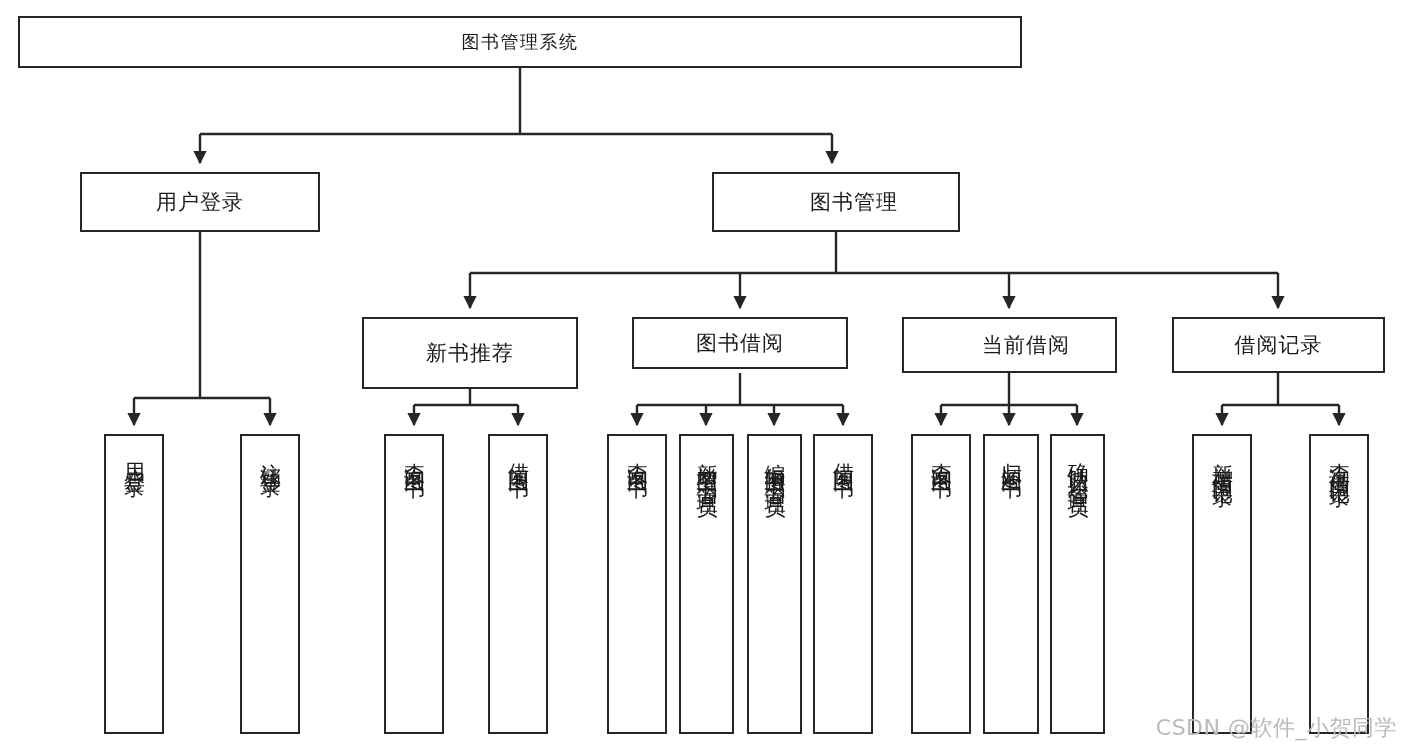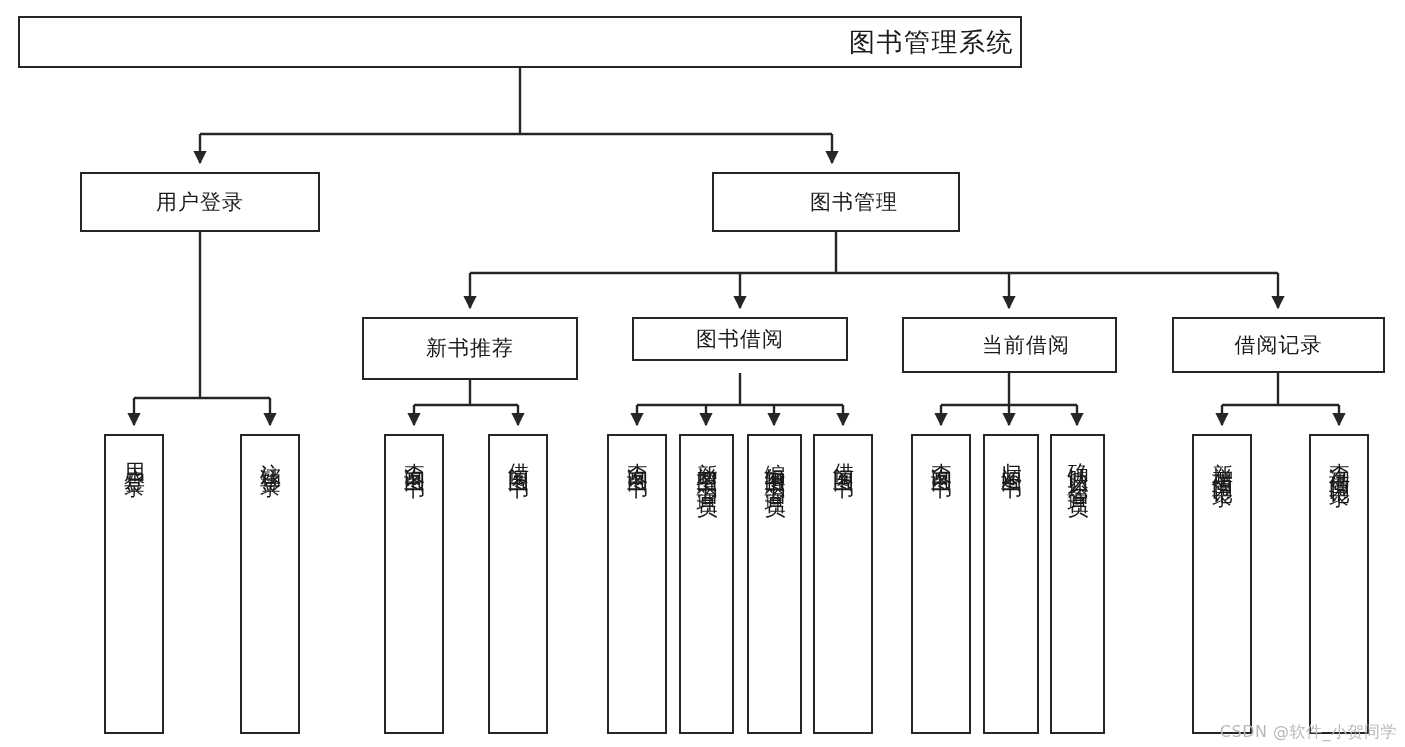--- a/index.html
+++ b/index.html
@@ -34,42 +34,41 @@
     text-align:center;
     line-height:1.18;
     z-index:2;
   }
   .node-h{
     font-size:21px;
     letter-spacing:1px;
     padding:0 6px;
   }
   .node-root{
-    font-size:26px;
+    font-size:18px;
     letter-spacing:1.5px;
-    justify-content:flex-end;
   }
   .node-v{
     font-size:21px;
     padding:10px 0 0 0;
     align-items:flex-start;
   }
   .vtext{
     writing-mode:vertical-rl;
     text-orientation:upright;
     letter-spacing:5px;
     line-height:1;
     display:block;
     white-space:nowrap;
   }
   .watermark{
     position:absolute;
     right:8px;
     bottom:4px;
-    font-size:16px;
+    font-size:22px;
     color:#b9b9b9;
     letter-spacing:0.5px;
     z-index:5;
     white-space:nowrap;
     font-family:"DejaVu Sans","Liberation Sans",sans-serif;
     text-align:right;
   }
 </style>
 </head>
 <body>
@@ -131,24 +130,24 @@
     <span>图书管理系统</span>
   </div>
 
   <div class="node node-h" style="left:80px; top:172px; width:240px; height:60px;">
     <span>用户登录</span>
   </div>
   <div class="node node-h" style="left:712px; top:172px; width:248px; height:60px;padding-left:42px;">
     <span>图书管理</span>
   </div>
 
-  <div class="node node-h" style="left:362px; top:317px; width:216px; height:63px;">
+  <div class="node node-h" style="left:362px; top:317px; width:216px; height:72px;">
     <span>新书推荐</span>
   </div>
-  <div class="node node-h" style="left:632px; top:317px; width:216px; height:44px;">
+  <div class="node node-h" style="left:632px; top:317px; width:216px; height:52px;">
     <span>图书借阅</span>
   </div>
   <div class="node node-h" style="left:902px; top:317px; width:215px; height:56px;padding-left:39px;">
     <span>当前借阅</span>
   </div>
   <div class="node node-h" style="left:1172px; top:317px; width:213px; height:56px;text-align:center;">
     <span>借阅记录</span>
   </div>
 
   <div class="node node-v" style="left:104px; top:434px; width:60px; height:300px;">

